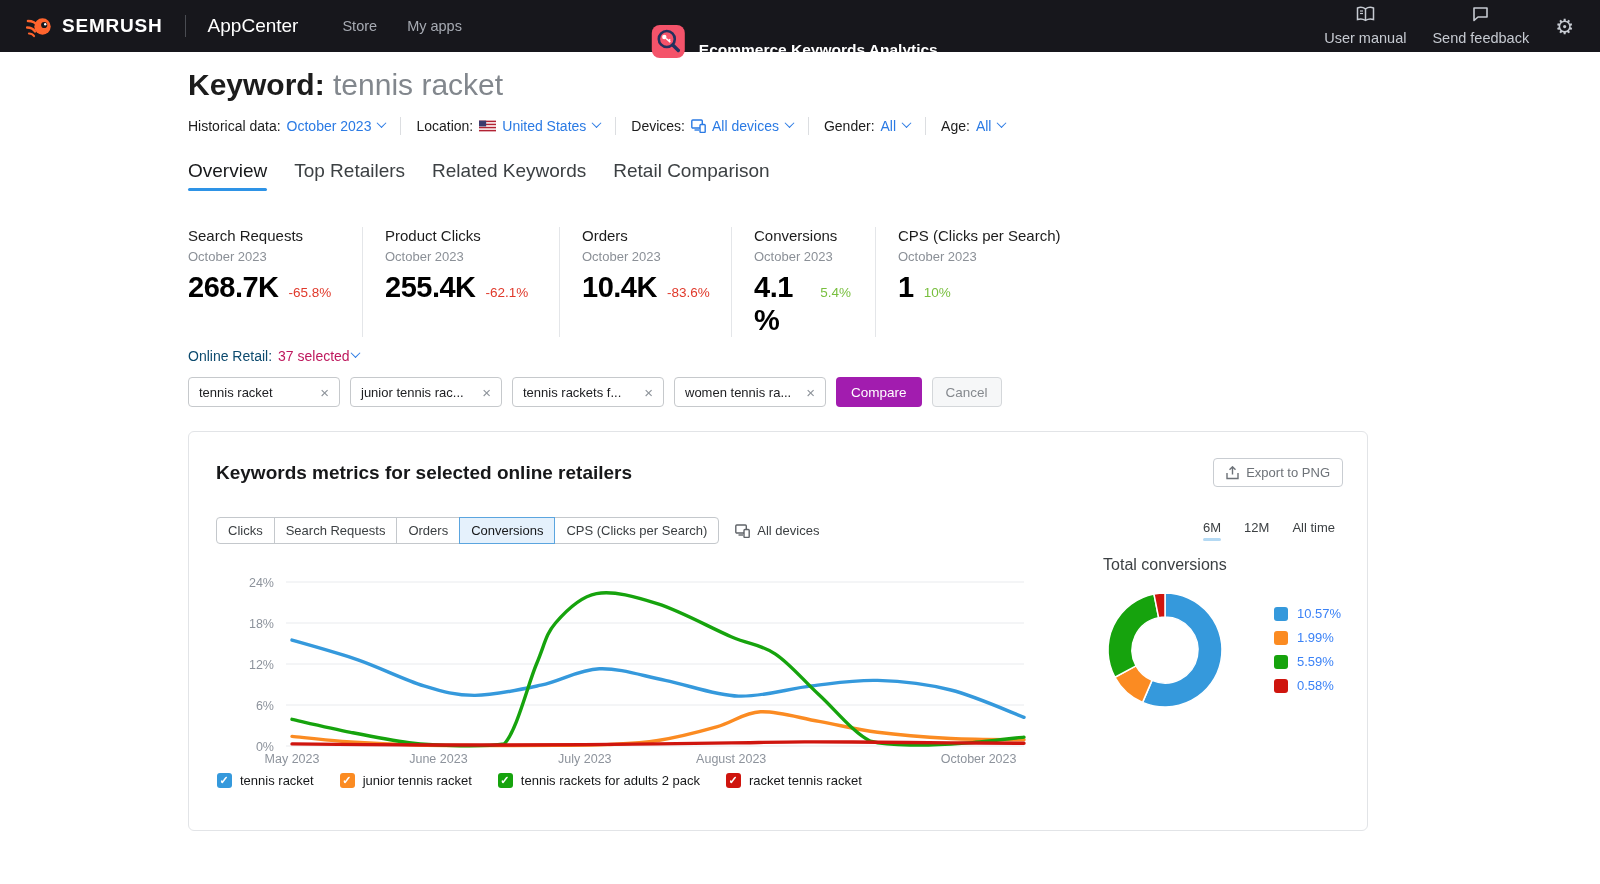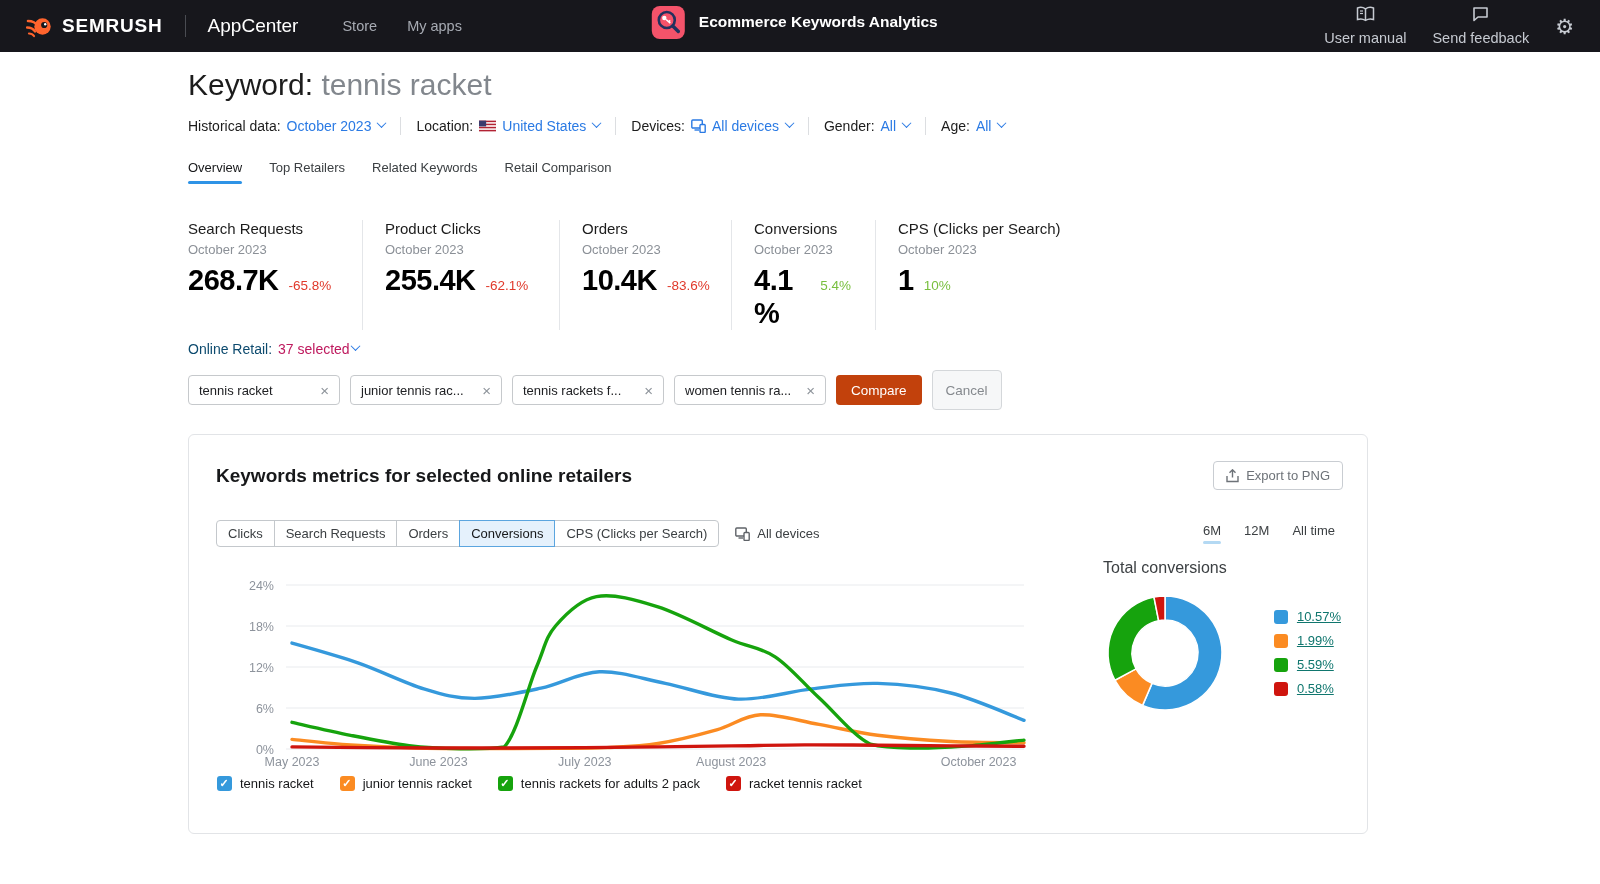--- a/index.html
+++ b/index.html
@@ -8,47 +8,47 @@
 
   
   .navbar { height:52px; background:#17171c; display:flex; align-items:center;
             padding:0 26px; position:relative; color:#fff; }
   .brand { display:flex; align-items:center; gap:9px; }
   .brand-name { font-size:19px; font-weight:800; letter-spacing:.8px; }
   .brand-divider { width:1px; height:22px; background:#4a4c52; margin:0 13px; }
   .brand-product { font-size:19px; font-weight:500; }
   .nav-links { display:flex; gap:30px; margin-left:44px; }
   .nav-link { font-size:14.5px; color:#a7abb3; font-weight:500; cursor:pointer; }
-  .app-center { position:absolute; left:50%; top:0; transform:translateX(-52%);
-                height:44px; display:flex; align-items:center; gap:13px; }
+  .app-center { position:absolute; left:50%; top:15px; transform:translateX(-52%);
+                height:44px; display:flex; align-items:flex-end; gap:13px; }
   .app-title { font-size:15.5px; font-weight:700; color:#fff; }
   .nav-right { margin-left:auto; display:flex; align-items:center; gap:26px; }
   .nav-tool { display:flex; align-items:center; gap:8px; color:#c6cad1;
               font-size:14.5px; cursor:pointer;flex-direction:column; }
   .gear { font-size:21px; color:#c6cad1; cursor:pointer; line-height:1; }
   .gear::before { content:"⚙"; }
 
   
   .content { width:1180px; margin-left:188px; }
   .page-title { margin-top:14px; font-size:30px; line-height:38px; }
-  .page-title .kw-label { font-weight:400; color:#1c1c1c; }
+  .page-title .kw-label { font-weight:700; color:#1c1c1c; }
   .page-title .kw-value { font-weight:400; color:#82878d; }
 
   
   .filters { display:flex; align-items:center; margin-top:13px; font-size:14px; }
   .fgroup { display:flex; align-items:center; gap:6px; cursor:pointer; }
   .flabel { color:#1c1c1c; }
   .fvalue { color:#2a7ae4; display:flex; align-items:center; gap:5px; }
   .chev { width:7px; height:7px; border-right:1.6px solid #2a7ae4;
           border-bottom:1.6px solid #2a7ae4; transform:rotate(45deg) translate(-1px,-1px);
           margin-left:2px; margin-top:-3px; }
   .fdivider { width:1px; height:18px; background:#dcdee1; margin:0 15px; }
 
   
-  .tabs { display:flex; gap:27px; margin-top:25px; font-size:13px; }
+  .tabs { display:flex; gap:27px; margin-top:25px; font-size:19px; }
   .tab { color:#3c4043; padding-bottom:9px; cursor:pointer; position:relative; }
   .tab.active { color:#17181a; }
   .tab.active::after { content:""; position:absolute; left:0; right:0; bottom:0;
                        height:3px; background:#2e93e6; border-radius:2px; }
 
   
   .metrics { display:flex; margin-top:36px; }
   .metric { padding-right:24px; margin-right:22px; border-right:1px solid #e4e6e9; }
   .metric:last-child { border-right:none; }
   .m0{width:175px} .m1{width:175px} .m2{width:150px} .m3{width:122px}
@@ -63,24 +63,24 @@
   .cmp-heading { margin-top:40px; font-size:20px; font-weight:700; color:#17181a; }
   .retail-row { margin-top:11px; font-size:14px; display:flex; align-items:center; gap:6px; }
   .retail-label { color:#0c4a6e; }
   .retail-value { color:#be185d; display:flex; align-items:center; cursor:pointer; }
   .chips { display:flex; gap:10px; margin-top:13px; align-items:center; }
   .chip { width:152px; height:30px; border:1px solid #c6c9cc; border-radius:4px;
           background:#fff; display:flex; align-items:center; justify-content:space-between;
           padding:0 10px; font-size:13px; color:#202124; }
   .chip-x { color:#8d939a; font-size:15px; cursor:pointer; line-height:1; }
   .chip-x::before { content:"×"; }
-  .btn-compare { height:30px; padding:0 15px; background:#c2410c; border:none;
+  .btn-compare { height:30px; padding:0 15px; background:#a21caf; border:none;
                  border-radius:4px; color:#fff; font-size:13.5px; font-weight:500;
                  cursor:pointer; font-family:inherit; }
-  .btn-cancel { height:40px; padding:4px 13px; background:#f6f7f8; border:1px solid #d4d7da;
+  .btn-cancel { height:30px; padding:4px 13px; background:#f6f7f8; border:1px solid #d4d7da;
                 border-radius:4px; color:#85898e; font-size:13.5px; cursor:pointer;
                 font-family:inherit; }
 
   
   .panel { margin-top:24px; border:1px solid #e2e4e7; border-radius:6px;
            height:400px; padding:26px 24px 18px 27px; position:relative; background:#fff; }
   .panel-head { display:flex; align-items:center;gap:32px; }
   .panel-title { font-size:19px; font-weight:700; color:#17181a; }
   .btn-export { margin-left:auto; height:29px; display:flex; align-items:center; gap:7px;
                 border:1px solid #c9cdd2; border-radius:4px; background:#fff;
@@ -100,21 +100,21 @@
             margin-right:8px; }
   .range { cursor:pointer; padding-bottom:6px; position:relative; }
   .range.active::after { content:""; position:absolute; left:0; right:0; bottom:0;
                          height:3px; background:#b4d9f3; border-radius:2px; }
 
   .chart-row { display:flex; margin-top:10px; }
   .donut-block { margin-left:auto; display:flex; padding-right:2px; }
   .donut-left { width:186px; text-align:center; }
   .donut-title { font-size:16px; color:#3c4043; margin-top:2px; }
   .donut-legend { margin-left:16px; margin-top:52px; display:flex; flex-direction:column; gap:9px; }
-  .dleg-row { display:flex; align-items:center; gap:9px; font-size:13px; color:#0f766e;text-decoration:underline; }
+  .dleg-row { display:flex; align-items:center; gap:9px; font-size:13px; color:#3b82f6; }
   .dleg-swatch { width:14px; height:14px; border-radius:3px; }
 
   
   .series-legend { display:flex; gap:26px; margin-top:4px; padding-left:1px; }
   .sl-item { display:flex; align-items:center; gap:8px; font-size:13px; color:#17181a; }
   .sl-box { width:15px; height:15px; border-radius:3px; position:relative; cursor:pointer; }
   .sl-box::after { content:"✓"; position:absolute; left:2.5px; top:0.5px; color:#fff;
                    font-size:11px; font-weight:700; }
   text { font-family:"Liberation Sans", sans-serif; }
 </style>

